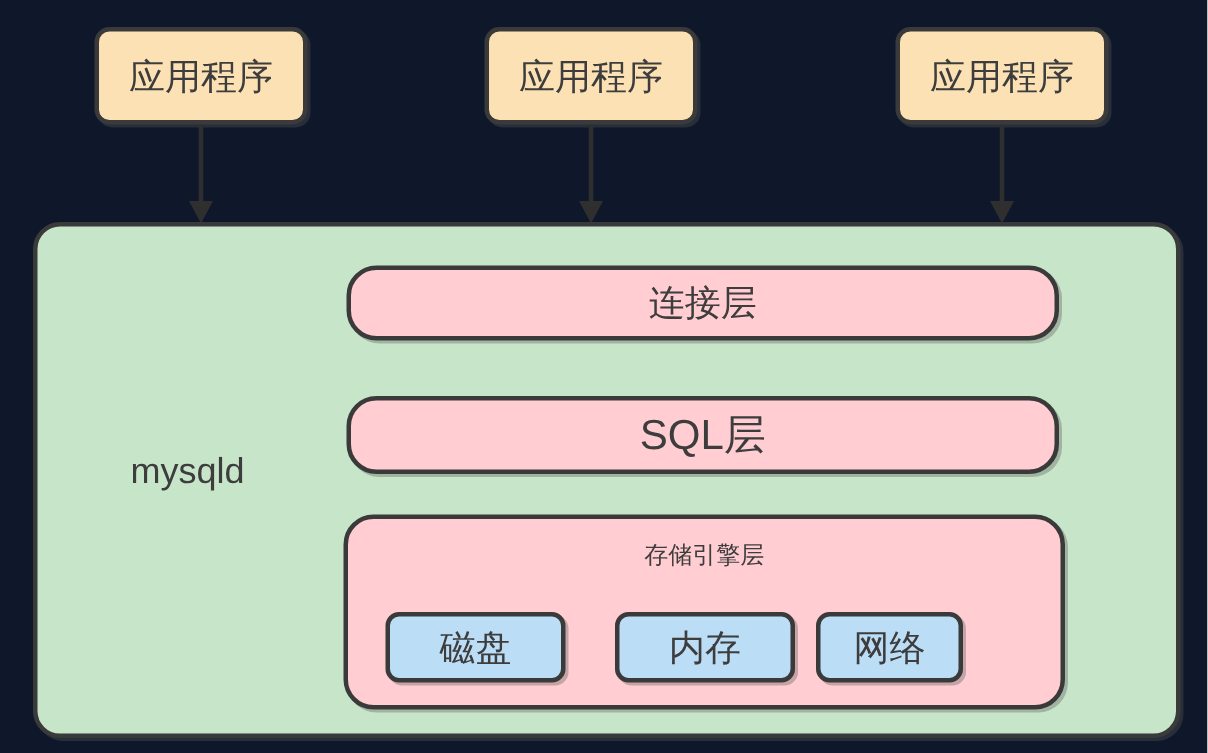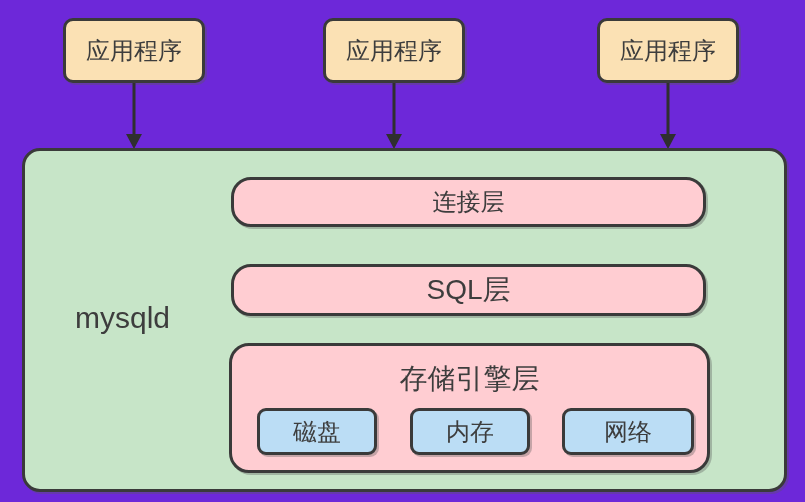--- a/index.html
+++ b/index.html
@@ -5,21 +5,21 @@
   * { margin: 0; padding: 0; box-sizing: border-box; }
   html, body { background: #ffffff; }
   body {
     font-family: "Liberation Sans", "DejaVu Sans", sans-serif;
     color: #3d3d3d;
   }
   .canvas {
     position: relative;
     width: 805px;
     height: 502px;
-    background: #6d28d9;
+    background: #0f172a;
     overflow: hidden;
   }
   .box {
     position: absolute;
     border: 3px solid #3a3a3a;
     box-shadow: 2px 2px 0 rgba(90,90,90,0.35);
     display: flex;
     align-items: center;
     justify-content: center;
   }
@@ -72,51 +72,51 @@
     width: 765px;
     height: 344px;
     justify-content: flex-start;
     align-items: flex-start;
   }
   .server-label {
     position: absolute;
     left: 50px;
     top: 150px;
     width: 100px;
-    text-align: left;
-    font-size: 30px;
+    text-align: center;
+    font-size: 24px;
     color: #3d3d3d;
   }
   .layer-box {
     background: #ffcdd2;
     border-radius: 20px;
   }
   .layer-1 { left: 206px; top: 26px; width: 475px; height: 50px; font-size: 24px; }
   .layer-2 { left: 206px; top: 113px; width: 475px; height: 52px; font-size: 28px; }
   .layer-3 {
     left: 204px; top: 192px; width: 481px; height: 130px;
     flex-direction: column;
     justify-content: flex-start;
   }
   .layer-3-title {
     margin-top: 14px;
-    font-size: 28px;
+    font-size: 16px;
     text-align: center;
     width: 100%;
   }
   .resource-box {
     background: #bbddf5;
     border-radius: 9px;
     top: 62px;
     height: 47px;
     font-size: 24px;
   }
   .res-1 { left: 25px;  width: 120px; }
   .res-2 { left: 178px; width: 120px; }
-  .res-3 { left: 330px; width: 132px; font-family: Liberation Serif, serif; }
+  .res-3 { left: 312px; width: 98px; font-family: Liberation Serif, serif; }
 </style>
 </head>
 <body>
 
 <div class="canvas">
 
   <div class="box app-box a1">
     <span>应用程序</span>
   </div>
   <div class="box app-box a2">

